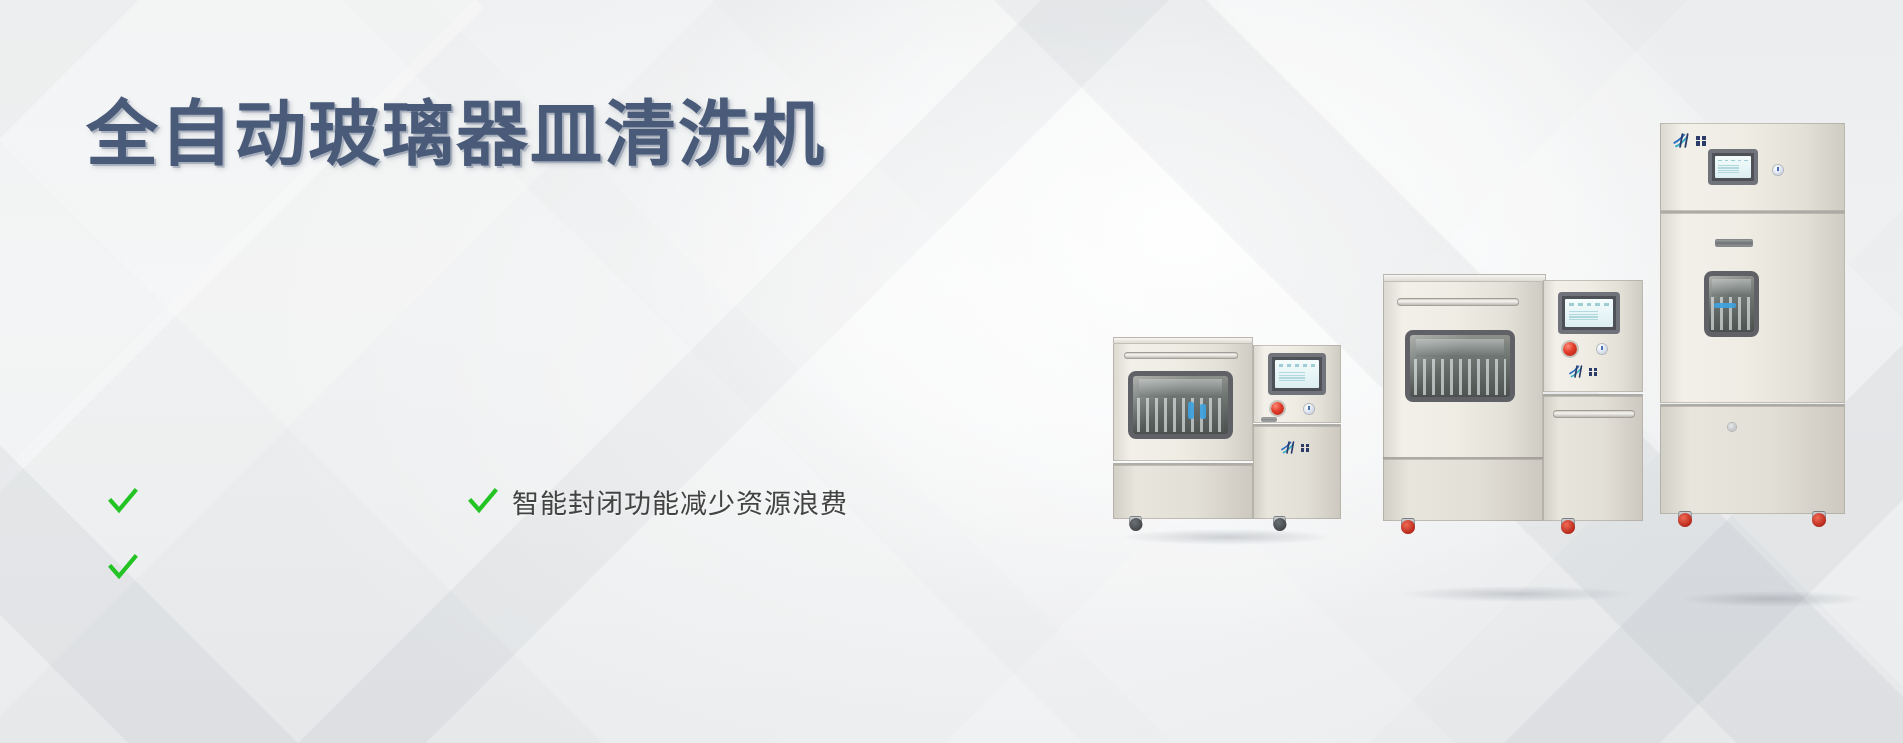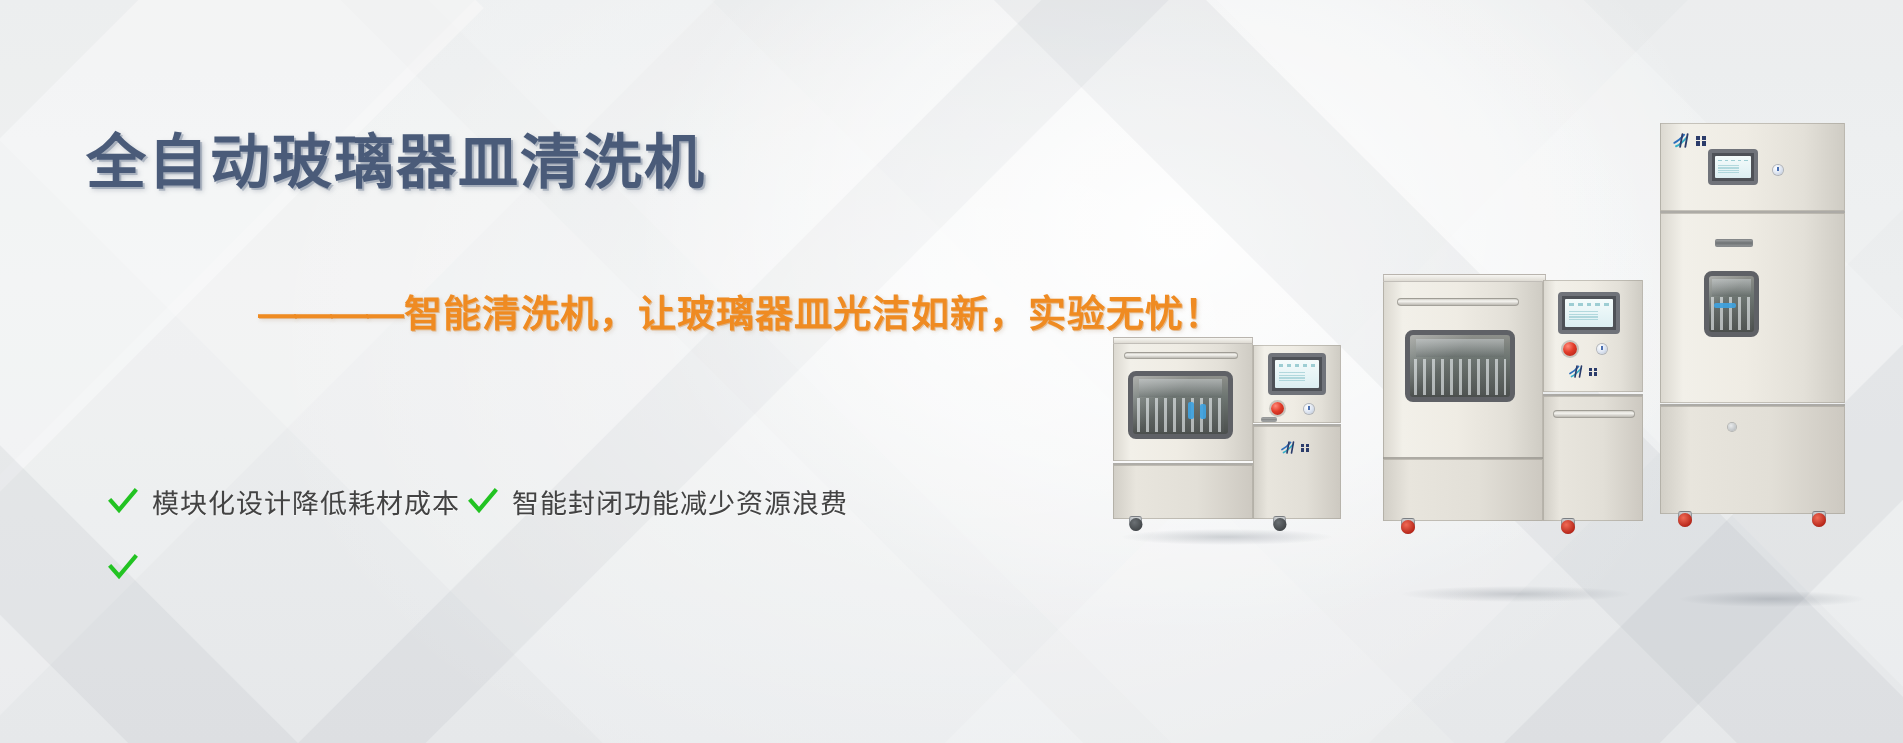--- a/index.html
+++ b/index.html
@@ -46,28 +46,27 @@
     position: absolute;
     left: 0;
     top: 0;
     width: 1090px;
     height: 743px;
   }
   .headline {
     position: absolute;
     left: 86px;
     top: 96px;
-    font-size: 60px;
+    font-size: 72px;
     line-height: 1.08;
     font-weight: 700;
     letter-spacing: 2px;
     color: #4a5b79;
     text-shadow: 2px 2px 0 rgba(70,88,118,0.30), 3px 3px 5px rgba(120,130,145,0.35);
     white-space: nowrap;
-    margin-top: 35px;
   }
   .subline {
     position: absolute;
     left: 258px;
     top: 292px;
     font-size: 38px;
     line-height: 1.2;
     font-weight: 700;
     letter-spacing: 1px;
     color: #ef8b22;
@@ -294,31 +293,27 @@
     <div class="dband" style="left:1690px;  top:-380px; width:260px; height:1600px; transform:rotate(-45deg); opacity:.5;"></div>
     <div class="sband" style="left:1830px;  top:-360px; width:110px; height:1600px; transform:rotate(45deg);"></div>
     <div class="dband" style="left:900px;   top:-420px; width:200px; height:1700px; transform:rotate(-45deg); opacity:.35;"></div>
   </div>
   <div class="bg-vignette"></div>
 
   <div class="text-col">
 
     <div class="headline">全自动玻璃器皿清洗机</div>
 
-    <div class="subline">
-      <span class="dashes">————</span><span>智能清洗机，让玻璃器皿光洁如新，实验无忧！</span>
-    </div>
 
     <div class="features">
 
       <div class="feature">
         <svg class="check" viewBox="0 0 30 30">
           <path d="M3 15 L11 24 L27 5" fill="none" stroke="#22c322" stroke-width="4.2" stroke-linecap="square"></path>
         </svg>
-        <span class="feature-label">模块化设计降低耗材成本</span>
       </div>
 
 
       <div class="feature">
         <svg class="check" viewBox="0 0 30 30">
           <path d="M3 15 L11 24 L27 5" fill="none" stroke="#22c322" stroke-width="4.2" stroke-linecap="square"></path>
         </svg>
         <span class="feature-label">智能封闭功能减少资源浪费</span>
       </div>
 

